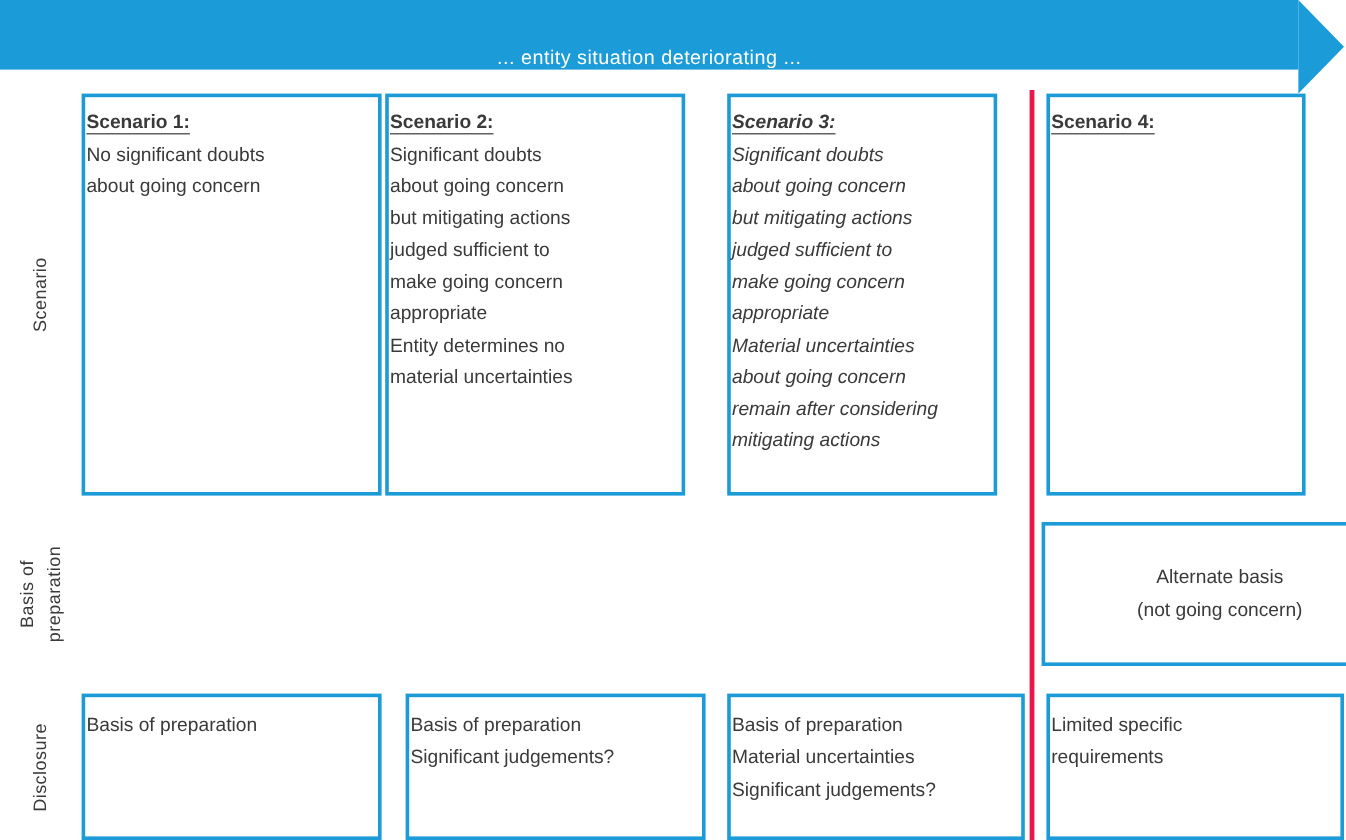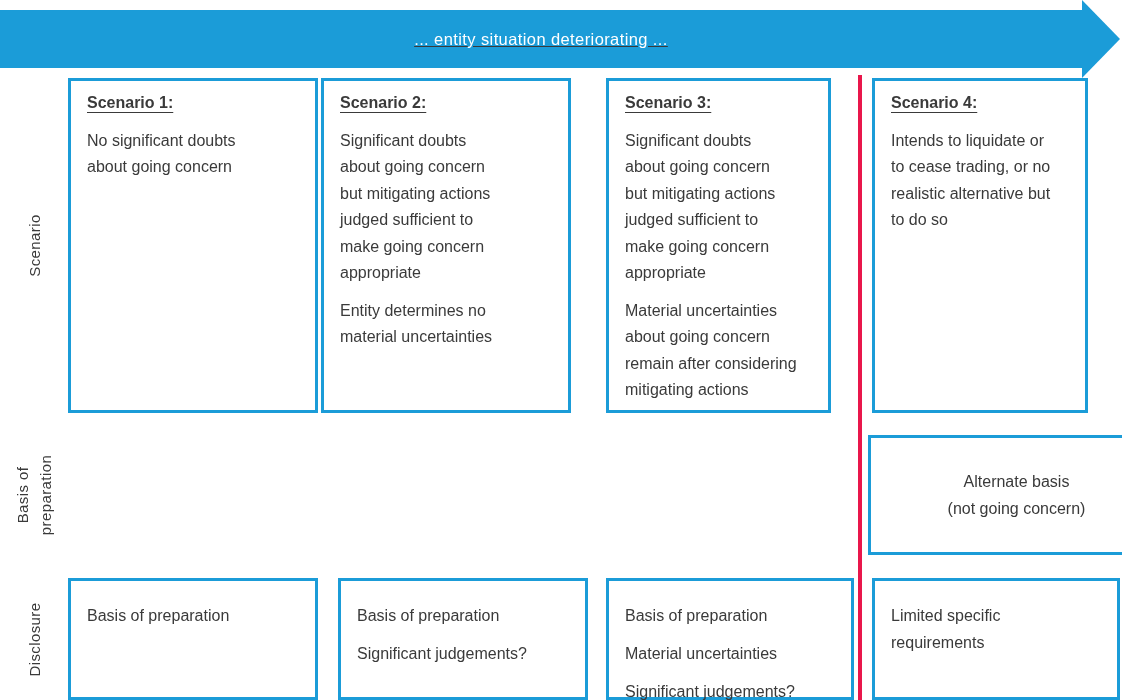--- a/index.html
+++ b/index.html
@@ -5,22 +5,22 @@
   * { margin:0; padding:0; box-sizing:border-box; }
   html,body { background:#fff; }
   body {
     width:1122px; height:700px; position:relative; overflow:hidden;
     font-family:"Liberation Sans", sans-serif; color:var(--text, #3A3A3A);
   }
   #diagram { position:absolute; inset:0; }
 
   
   .arrow-body {
-    position:absolute; left:0; top:10px; width:1082px; height:58px;
-    background:var(--blue); display:flex; align-items:center; justify-content:center;text-decoration:underline;
+    position:absolute; left:0; top:0; width:1082px; height:58px;
+    background:var(--blue); display:flex; align-items:flex-end; justify-content:center;
   }
   .arrow-body .arrow-text {
     color:#fff; font-size:16.5px; letter-spacing:0.4px; white-space:nowrap;
   }
   .arrow-head {
     position:absolute; left:1082px; top:0; width:0; height:0;
     border-top:39px solid transparent; border-bottom:39px solid transparent;
     border-left:38px solid var(--blue);
   }
 
@@ -33,32 +33,32 @@
     transform:rotate(-90deg); white-space:pre-line; text-align:center;
     font-size:15px; line-height:23px; letter-spacing:0.4px; color:var(--text);
   }
   .lbl-scenario   { top:78px;  height:335px; }
   .lbl-basis      { top:435px; height:120px; }
   .lbl-disclosure { top:578px; height:122px; }
 
   
   .box {
     position:absolute; background:#fff; border:3px solid var(--blue);
-    padding:9px 16px; font-size:16px; line-height:26.5px;
+    padding:9px 1px; font-size:16px; line-height:26.5px;
   }
-  .box p { white-space:pre-line; margin-top:11px; }
+  .box p { white-space:pre-line; }
   .box .heading {
     margin-top:0; font-weight:bold; text-decoration:underline;
     text-underline-offset:4px; font-size:16px;
   }
 
   .scen { top:78px; height:335px; }
   .scen-1 { left:68px;  width:250px; }
   .scen-2 { left:321px; width:250px; }
-  .scen-3 { left:606px; width:225px; }
+  .scen-3 { left:606px; width:225px;font-style:italic; }
   .scen-4 { left:872px; width:216px; }
 
   .basis { top:435px; height:120px; display:flex; align-items:center; justify-content:center; text-align:center; }
   .basis p { margin-top:0; line-height:27px; }
   .basis-going    { left:68px;  width:784px; }
   .basis-alt      { left:868px; width:297px;justify-content:center; }
 
   .disc { top:578px; height:122px; padding-top:10px; line-height:27px; }
   .disc-1 { left:68px;  width:250px; }
   .disc-2 { left:338px; width:250px; }
@@ -116,24 +116,20 @@
 judged sufficient to
 make going concern
 appropriate</p>
     <p>Material uncertainties
 about going concern
 remain after considering
 mitigating actions</p>
   </div>
   <div class="box scen scen-4">
     <p class="heading">Scenario 4:</p>
-    <p>Intends to liquidate or
-to cease trading, or no
-realistic alternative but
-to do so</p>
   </div>
 
   <div class="box basis basis-alt">
     <p>Alternate basis
 (not going concern)</p>
   </div>
 
   <div class="box disc disc-1">
     <p>Basis of preparation</p>
   </div>

